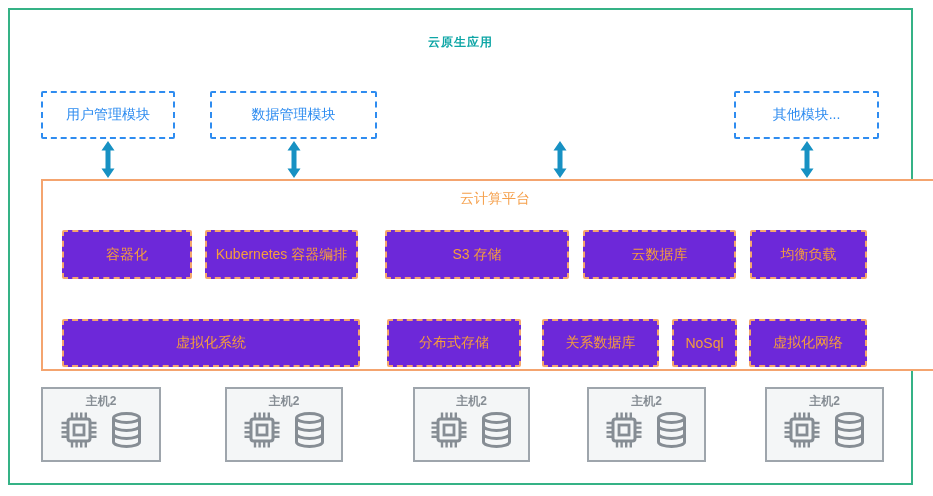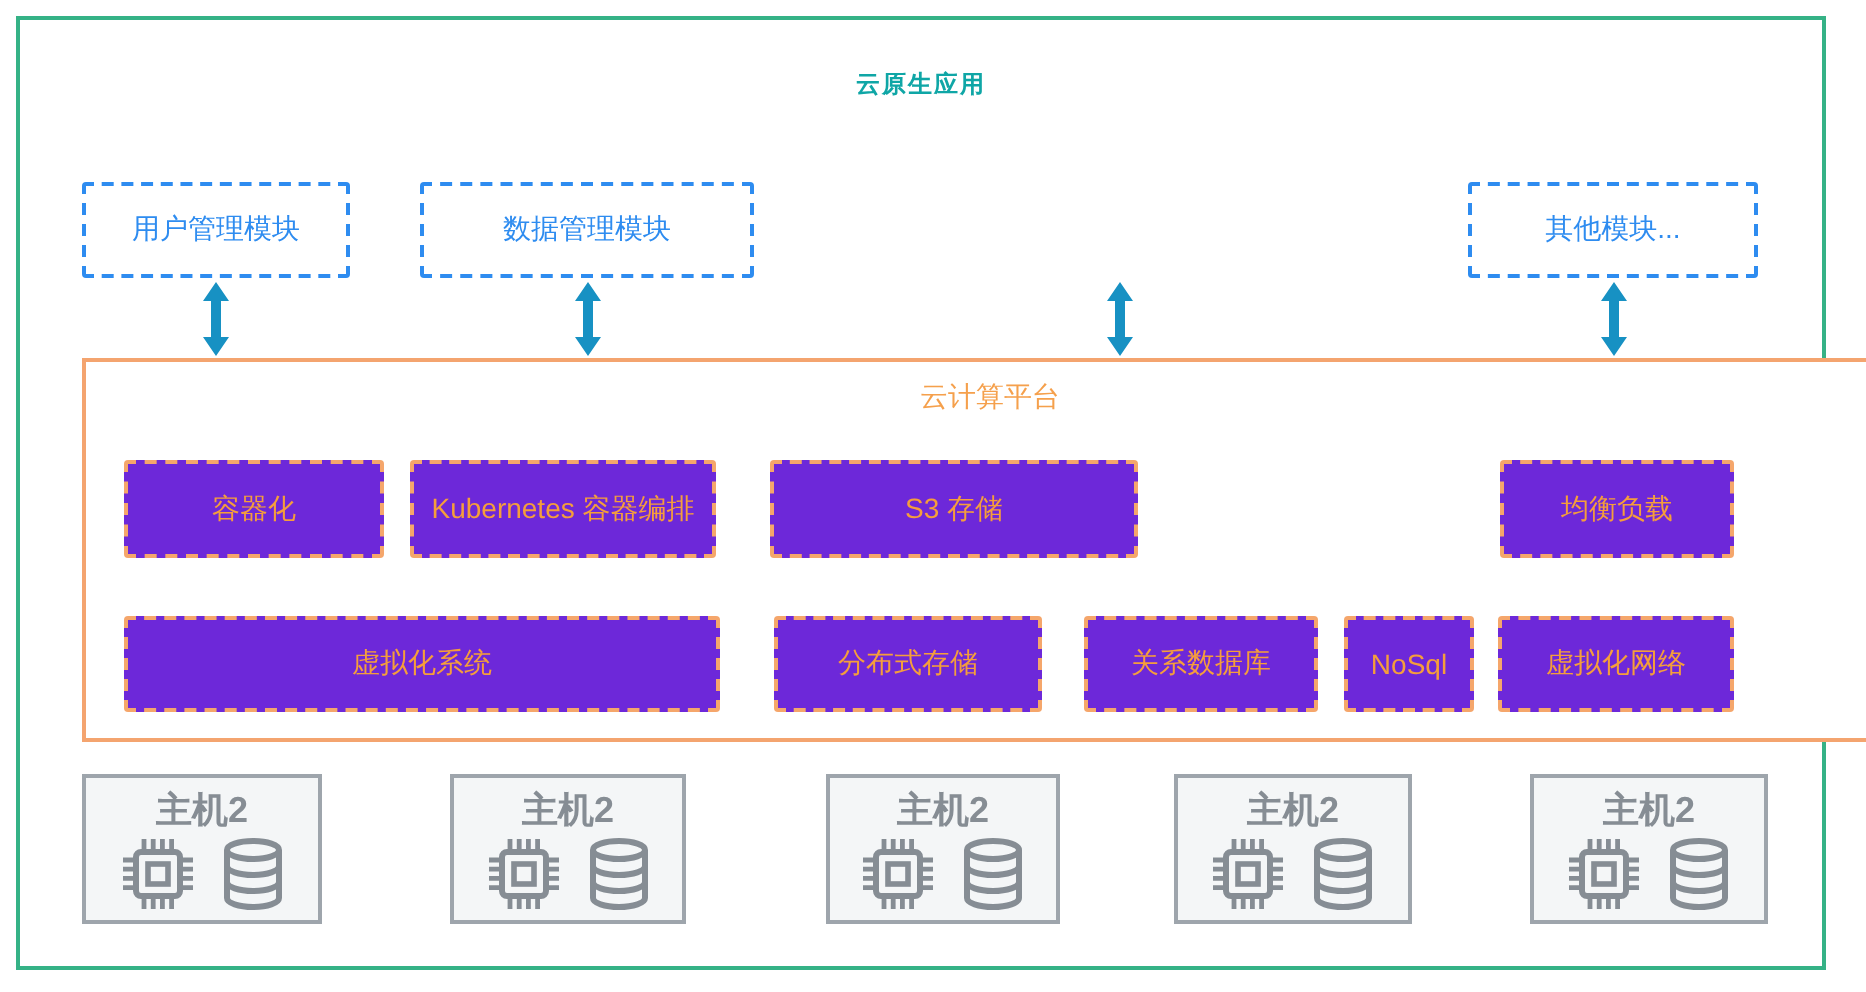--- a/index.html
+++ b/index.html
@@ -17,40 +17,40 @@
 
   
   .arrow{position:absolute;top:131px;width:14px;height:37px;}
   .a1{left:91px;} .a2{left:277px;} .a3{left:543px;} .a4{left:790px;}
 
   
   .platform{position:absolute;left:31px;top:169px;width:908px;height:192px;border:2px solid #F4A46F;box-sizing:border-box;background:#ffffff;}
   .platform-label{position:absolute;top:9px;left:0;width:100%;text-align:center;color:#F5A04C;font-size:14px;}
   .pbox{position:absolute;border:2px dashed #F5A66B;color:#F59E3B;font-size:14px;display:flex;align-items:center;justify-content:center;box-sizing:border-box;border-radius:2px;background:#6d28d9;}
   .r1{top:49px;height:49px;}
-  .r2{top:127px;height:48px;}
+  .r2{top:138px;height:48px;}
   .p11{left:19px;width:130px;}
   .p12{left:162px;width:153px;}
   .p13{left:342px;width:184px;}
   .p14{left:540px;width:153px;}
   .p15{left:707px;width:117px;}
   .p21{left:19px;width:298px;}
   .p22{left:344px;width:134px;}
   .p23{left:499px;width:117px;}
   .p24{left:629px;width:65px;}
   .p25{left:706px;width:118px;}
 
   
   .host{position:absolute;top:377px;height:75px;background:#F4F6F7;border:2px solid #9EA5AC;box-sizing:border-box;display:flex;flex-direction:column;align-items:center;}
   .h1{left:31px;width:120px;}
   .h2{left:215px;width:118px;}
   .h3{left:403px;width:117px;}
   .h4{left:577px;width:119px;}
   .h5{left:755px;width:119px;}
-  .host-label{font-size:18px;font-weight:bold;color:#868D94;margin-top:4px;}
+  .host-label{font-size:12px;font-weight:bold;color:#868D94;margin-top:4px;}
   .host-icons{display:flex;gap:14px;margin-top:2px;align-items:center;}
   .host-icons svg{display:block;}
 </style>
 </head>
 <body>
 
 <div class="canvas">
   <div class="frame">
 
     <div class="title">云原生应用</div>
@@ -83,20 +83,23 @@
 
       <div class="pbox r1 p11">
         <span>容器化</span>
       </div>
       <div class="pbox r1 p12">
         <span>Kubernetes 容器编排</span>
       </div>
       <div class="pbox r1 p13">
         <span>S3 存储</span>
       </div>
+      <div class="pbox r1 p14">
+        <span>云数据库</span>
+      </div>
       <div class="pbox r1 p15">
         <span>均衡负载</span>
       </div>
 
       <div class="pbox r2 p21">
         <span>虚拟化系统</span>
       </div>
       <div class="pbox r2 p22">
         <span>分布式存储</span>
       </div>

